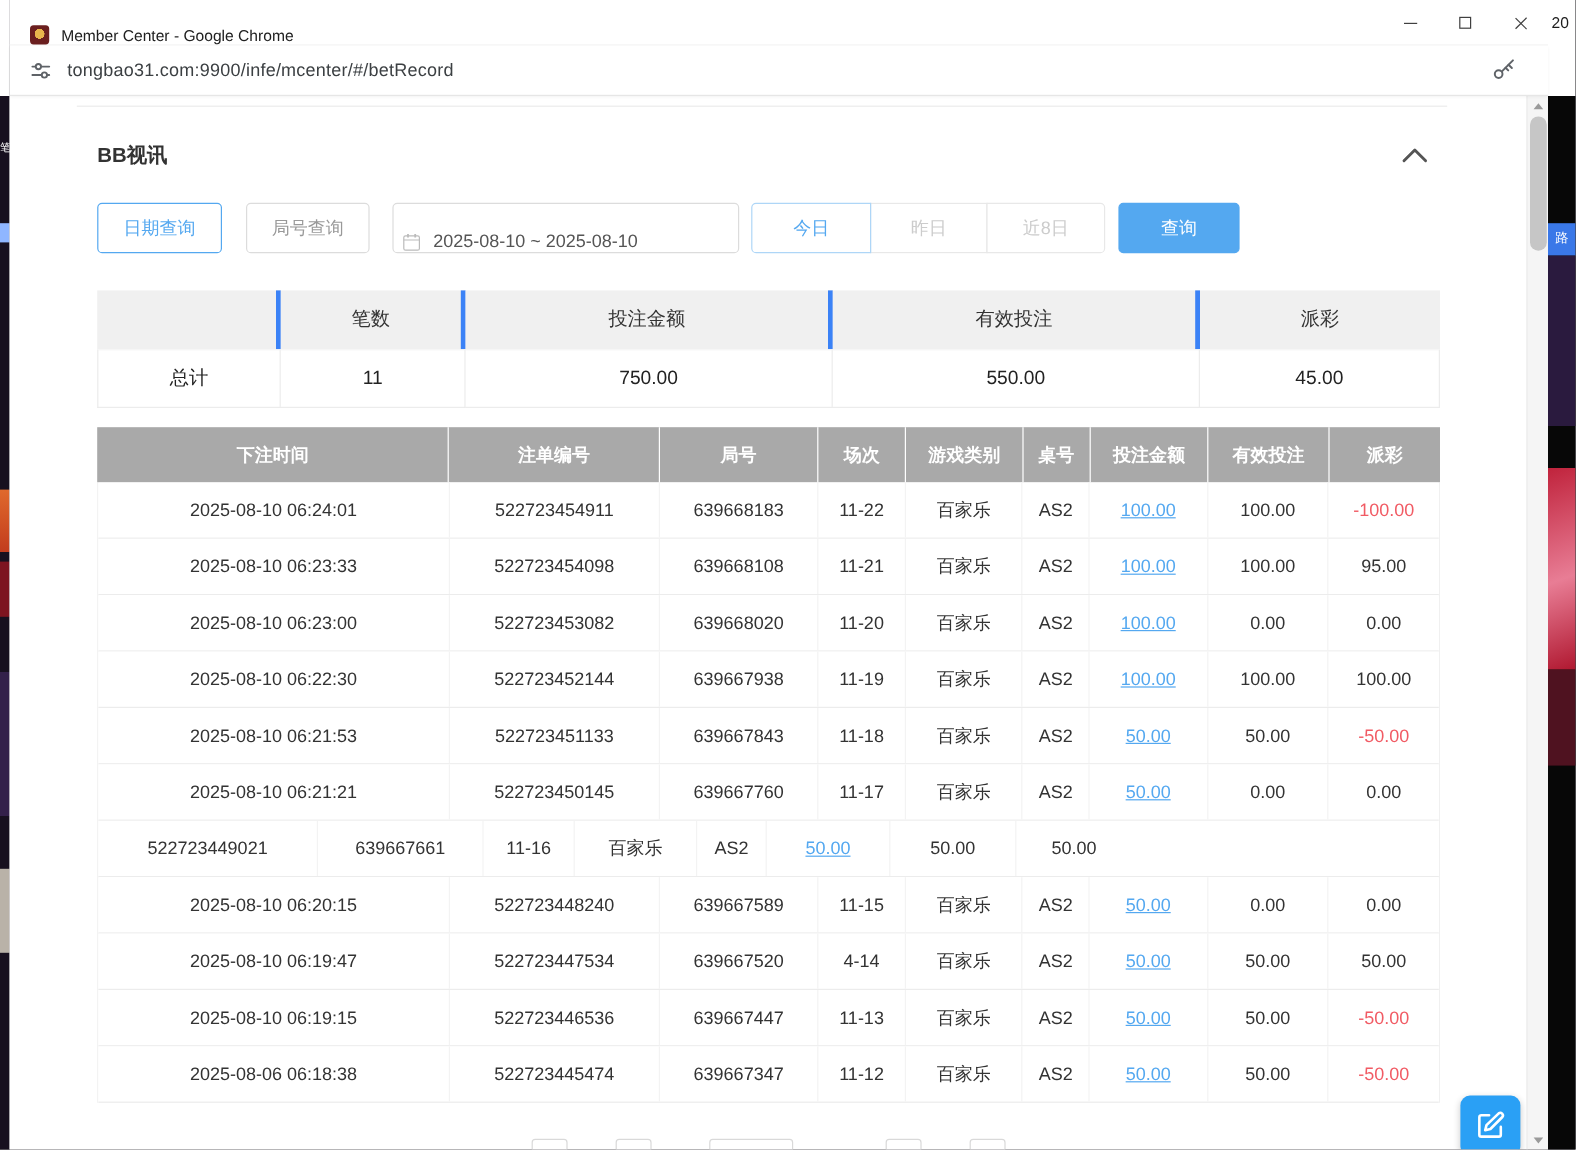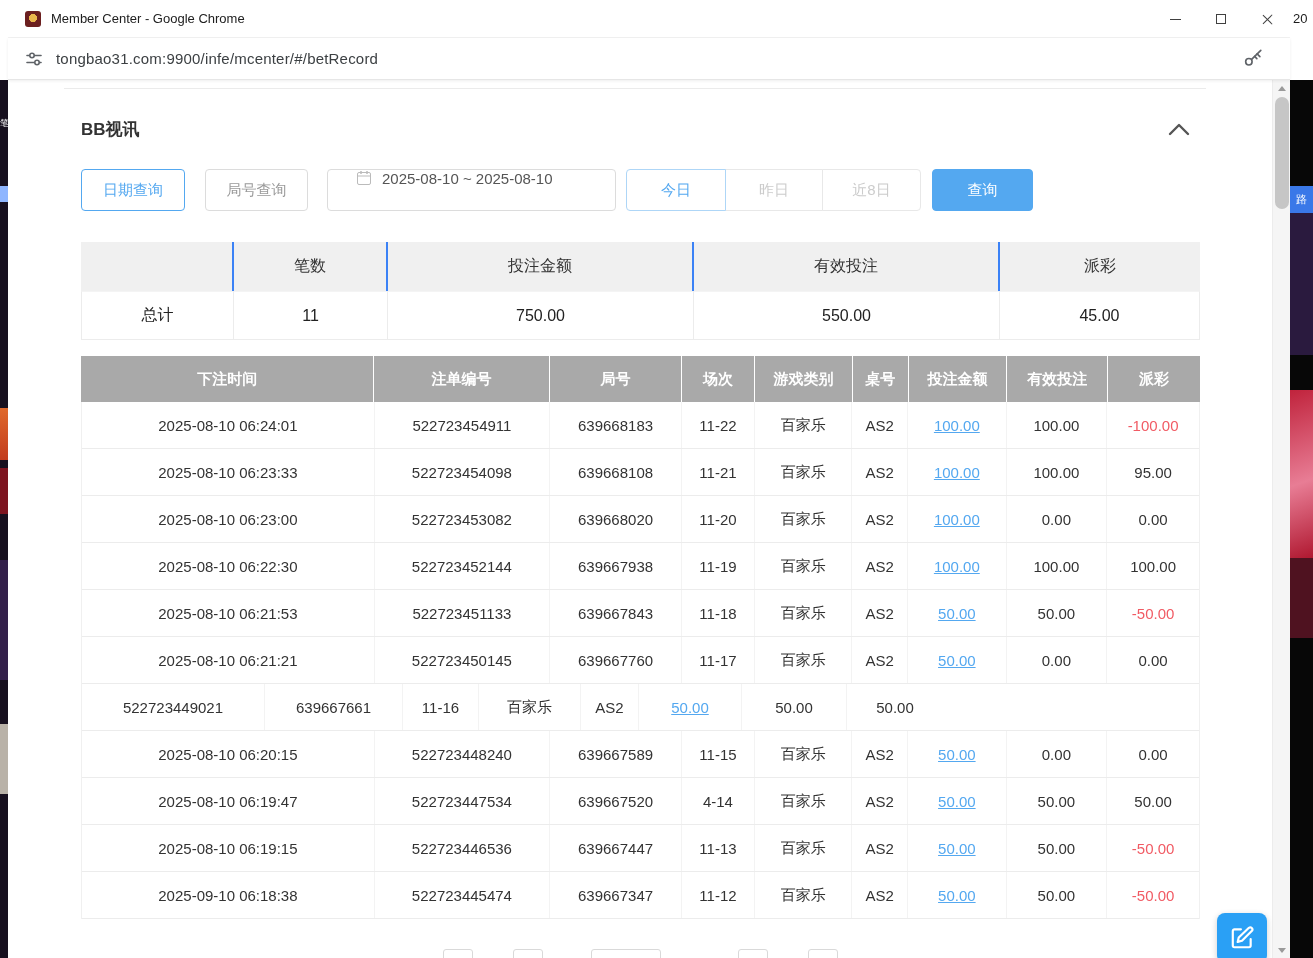--- a/index.html
+++ b/index.html
@@ -18,21 +18,21 @@
   .dl-frag-gray { position:absolute; left:0; top:724px; width:8px; height:70px; background:#b9b2a8; }
   .dr-clock { position:absolute; left:3px; top:11px; font-size:13px; color:#1c1c1c;text-align:center; }
   .dr-frag-blue { position:absolute; left:0; top:186px; width:23px; height:27px; background:#3a78e8; color:#fff; font-size:11px; line-height:27px; text-align:center; overflow:hidden; }
   .dr-frag-purple { position:absolute; left:0; top:213px; width:23px; height:142px; background:#2a1a3e; }
   .dr-frag-red { position:absolute; left:0; top:390px; width:23px; height:168px; background:linear-gradient(160deg,#c0233c,#e87d95 55%,#b01830); }
   .dr-frag-darkred { position:absolute; left:0; top:558px; width:23px; height:80px; background:#4f1220; }
 
   
   .browser-window { position:absolute; left:8px; top:0; width:1282px; height:958px; background:#fff; }
 
-  .titlebar { position:relative; height:38px; background:#fff; border-bottom:1px solid #f2f2f2; display:flex; align-items:center; padding-left:17px; }
+  .titlebar { position:relative; height:38px; background:#fff; border-bottom:1px solid #f2f2f2; display:flex; align-items:flex-end; padding-left:17px; }
   .favicon { width:16px; height:16px; border-radius:3px; background:radial-gradient(circle at 50% 45%, #e8b64c 0 34%, #6b1f1f 35% 100%); flex:0 0 auto; }
   .win-title { margin-left:10px; font-size:13px; color:#202020; white-space:nowrap; }
   .win-controls { position:absolute; right:0; top:0; height:38px; display:flex; }
   .win-btn { width:46px; height:38px; display:flex; align-items:center; justify-content:center; cursor:pointer; }
   .ic-min { width:11px; height:1px; background:#404040; }
   .ic-max { width:10px; height:10px; border:1px solid #404040; }
   .ic-close { position:relative; width:13px; height:13px; }
   .ic-close::before,.ic-close::after { content:""; position:absolute; left:6px; top:0; width:1.4px; height:13px; background:#404040; }
   .ic-close::before { transform:rotate(45deg); }
   .ic-close::after { transform:rotate(-45deg); }
@@ -43,33 +43,33 @@
 
   
   .content { position:absolute; left:0; top:80px; width:1264px; height:878px; background:#fff; overflow:hidden; }
   .hairline { position:absolute; left:56px; top:8px; width:1142px; height:1px; background:#ebebeb; }
   .section-title { position:absolute; left:73px; top:38px; font-size:17px; font-weight:bold; color:#333; }
   .collapse-btn { position:absolute; left:1158px; top:40px; width:26px; height:18px; cursor:pointer; display:flex; align-items:center; justify-content:center; }
 
   .btn { position:absolute; top:89px; height:42px; display:flex; align-items:center; justify-content:center; font-size:15px; border-radius:4px; background:#fff; cursor:pointer; }
   .btn-date-query { left:73px; width:104px; border:1px solid #54a8f0; color:#54a8f0; }
   .btn-round-query { left:197px; width:103px; border:1px solid #dcdcdc; color:#999; }
-  .date-input { position:absolute; left:319px; top:89px; width:289px; height:42px; border:1px solid #dcdcdc; border-radius:4px; display:flex; align-items:flex-start; padding-left:28px; gap:10px; background:#fff; cursor:pointer; }
+  .date-input { position:absolute; left:319px; top:89px; width:289px; height:42px; border:1px solid #dcdcdc; border-radius:4px; display:flex; align-items:flex-end; padding-left:7px; gap:10px; background:#fff; cursor:pointer; }
   .date-input .val { font-size:15px; color:#555; }
   .seg { background:#fff; cursor:pointer; }
   .btn-today { left:618px; width:100px; border:1px solid #aed6f7; color:#54a8f0; z-index:2; border-radius:4px 0 0 4px; }
   .btn-yesterday { left:717px; width:98px; border:1px solid #e8e8e8; color:#ccc; border-radius:0; }
   .btn-last8 { left:814px; width:99px; border:1px solid #e8e8e8; color:#ccc; border-radius:0 4px 4px 0; }
   .btn-search { left:924px; width:101px; background:#54a8f0; border:1px solid #54a8f0; color:#fff; }
 
   
   .sum-table { position:absolute; left:73px; top:162px; width:1119px; }
   .sum-row { display:flex; height:49px; }
   .sum-cell { display:flex; align-items:center; justify-content:center; font-size:16px; color:#222; }
-  .sum-head .sum-cell { background:#f0f0f0; border-right:2px solid #3b82f6; color:#333; }
+  .sum-head .sum-cell { background:#f0f0f0; border-right:4px solid #3b82f6; color:#333; }
   .sum-head .sum-cell:last-child { border-right:none; }
   .sum-body .sum-cell { border-right:1px solid #ececec; border-bottom:1px solid #ececec; border-top:1px solid #f4f4f4; }
   .sum-body .sum-cell:first-child { border-left:1px solid #ececec; }
   .s0{width:153px}.s1{width:154px}.s2{width:306px}.s3{width:306px}.s4{width:200px}
 
   
   .bet-table { position:absolute; left:73px; top:276px; width:1119px; }
   .bet-head { display:flex; height:46px; background:#a9a9a9; }
   .bet-head .th { display:flex; align-items:center; justify-content:center; color:#fff; font-weight:bold; font-size:15px; border-right:1px solid #fff; }
   .bet-head .th.c8 { border-right:none; }
@@ -333,21 +333,21 @@
             <div class="td c3">11-13</div>
             <div class="td c4">百家乐</div>
             <div class="td c5">AS2</div>
             <div class="td c6">
               <span class="amt-link">50.00</span>
             </div>
             <div class="td c7">50.00</div>
             <div class="td c8 neg">-50.00</div>
           </div>
           <div class="tr">
-            <div class="td c0">2025-09-10 06:18:38</div>
+            <div class="td c0">2025-08-06 06:18:38</div>
             <div class="td c1">522723445474</div>
             <div class="td c2">639667347</div>
             <div class="td c3">11-12</div>
             <div class="td c4">百家乐</div>
             <div class="td c5">AS2</div>
             <div class="td c6">
               <span class="amt-link">50.00</span>
             </div>
             <div class="td c7">50.00</div>
             <div class="td c8 neg">-50.00</div>

